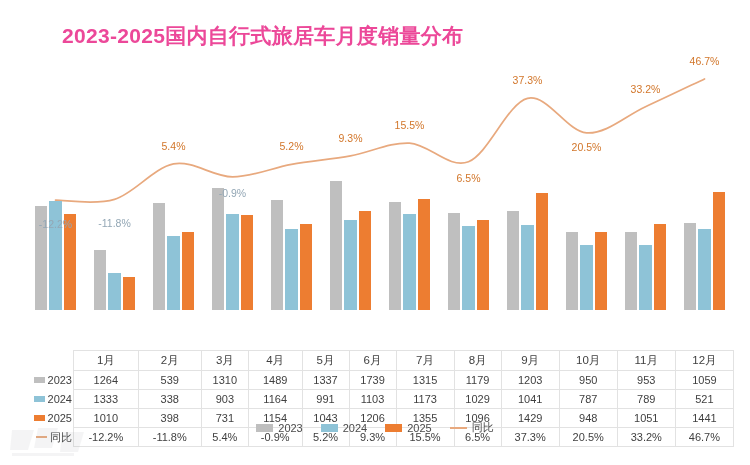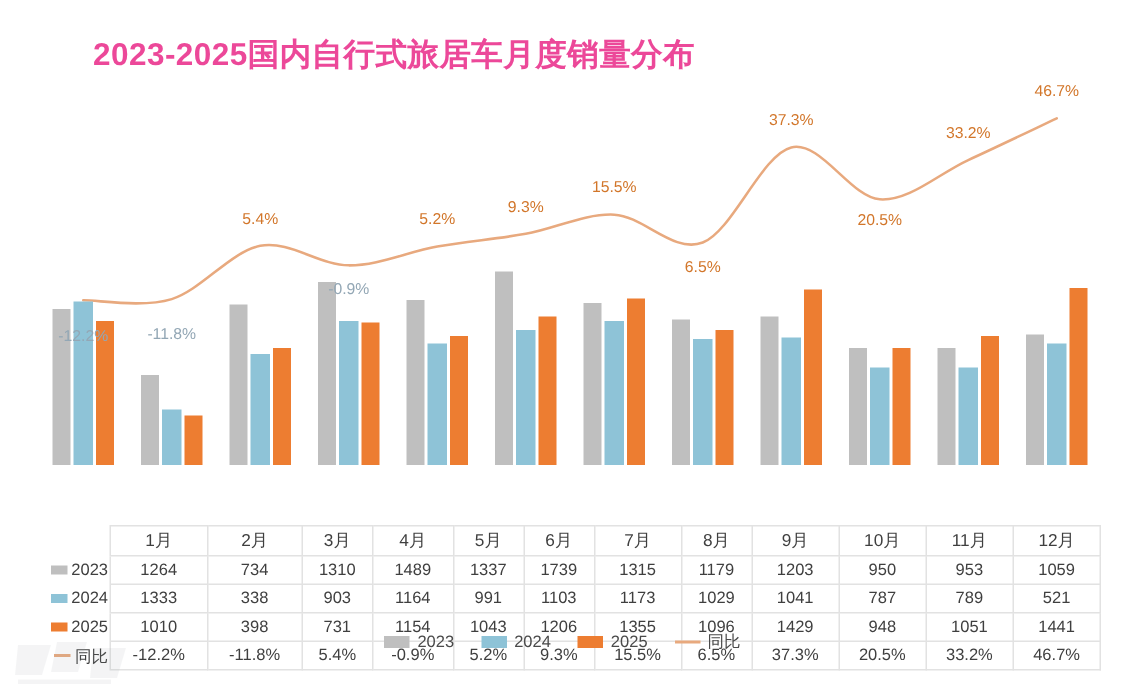--- a/index.html
+++ b/index.html
@@ -248,21 +248,21 @@
           <th>9月</th>
           <th>10月</th>
           <th>11月</th>
           <th>12月</th>
         </tr>
     </thead>
     <tbody>
         <tr>
           <td><span class="rowlab"><span class="swatch sw-2023"></span>2023</span></td>
           <td>1264</td>
-          <td>734</td>
+          <td>539</td>
           <td>1310</td>
           <td>1489</td>
           <td>1337</td>
           <td>1739</td>
           <td>1315</td>
           <td>1179</td>
           <td>1203</td>
           <td>950</td>
           <td>953</td>
           <td>1059</td>

